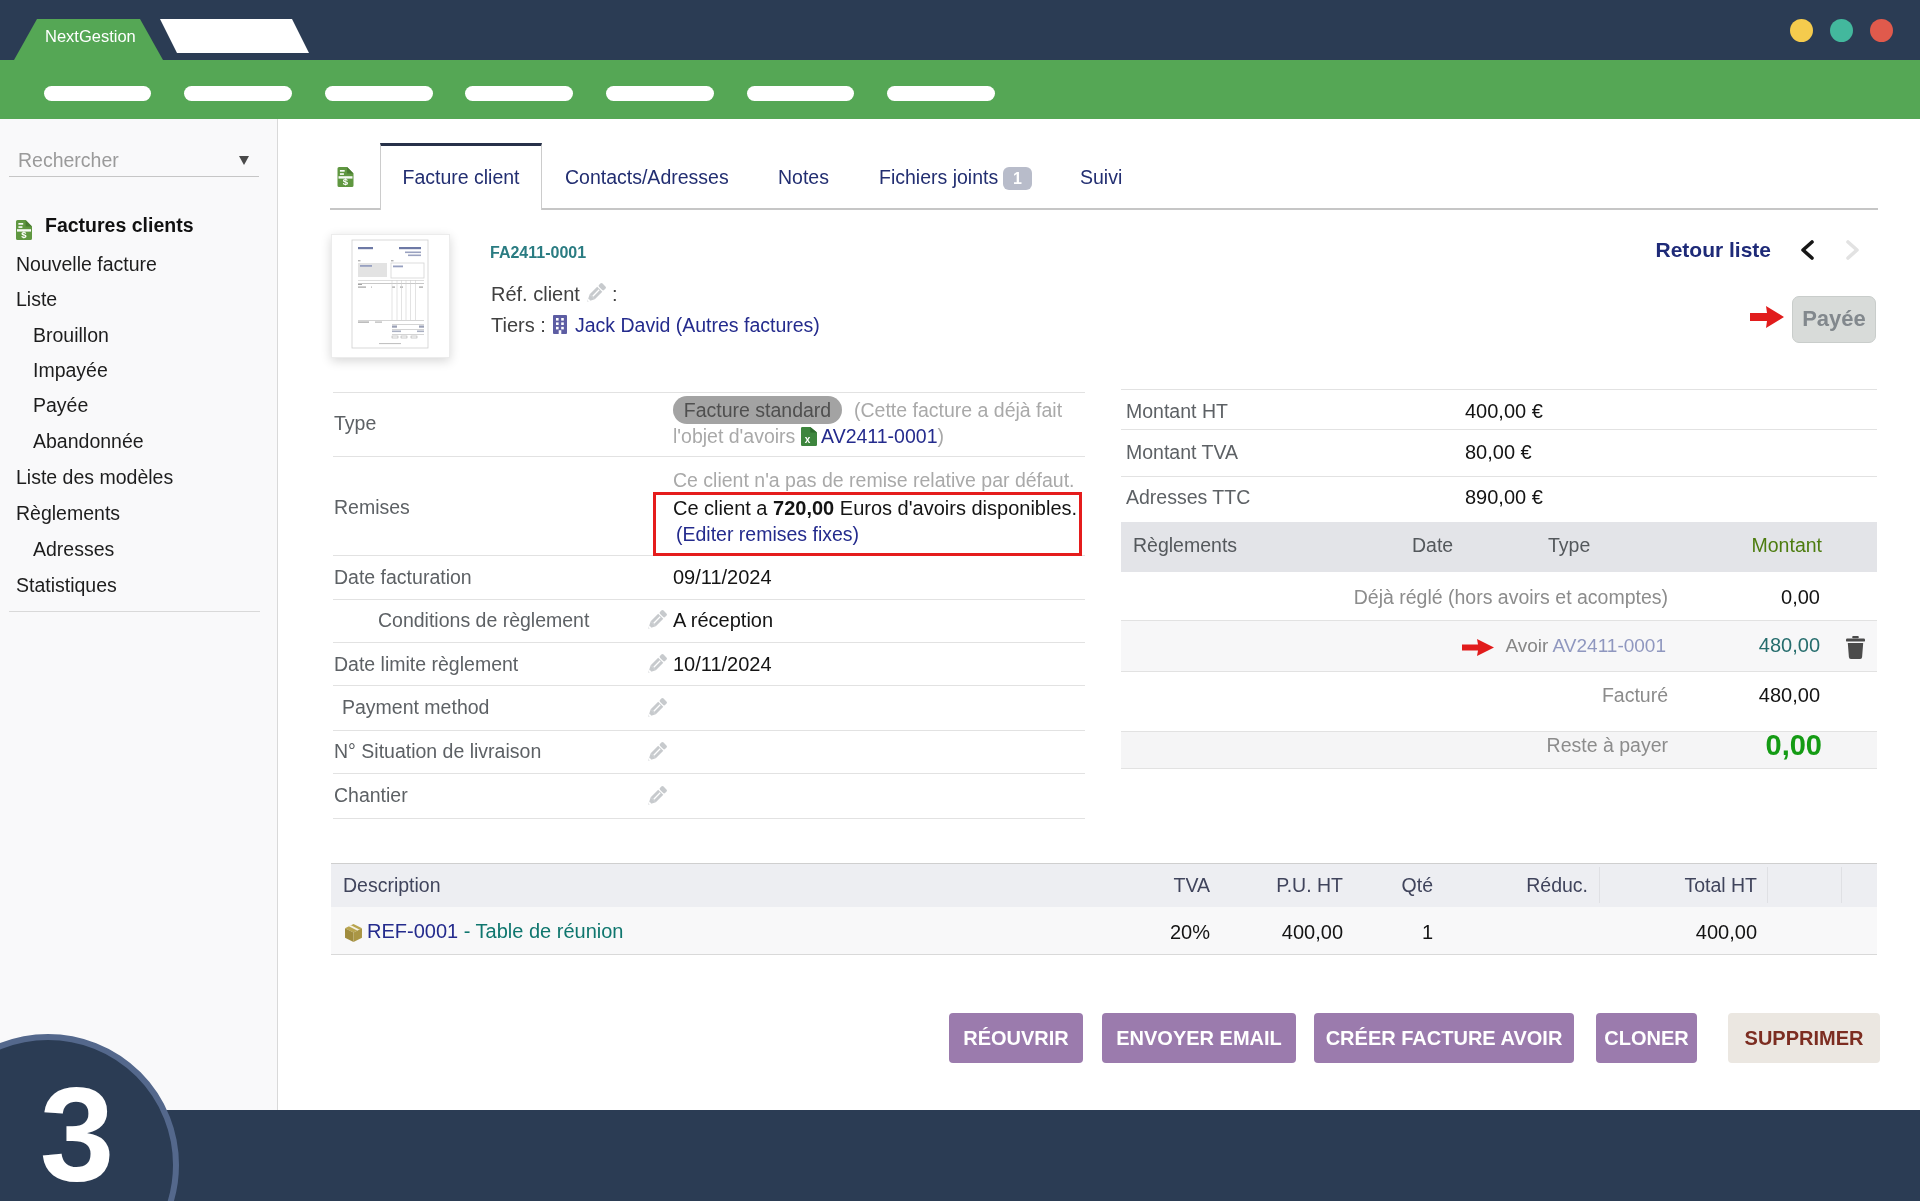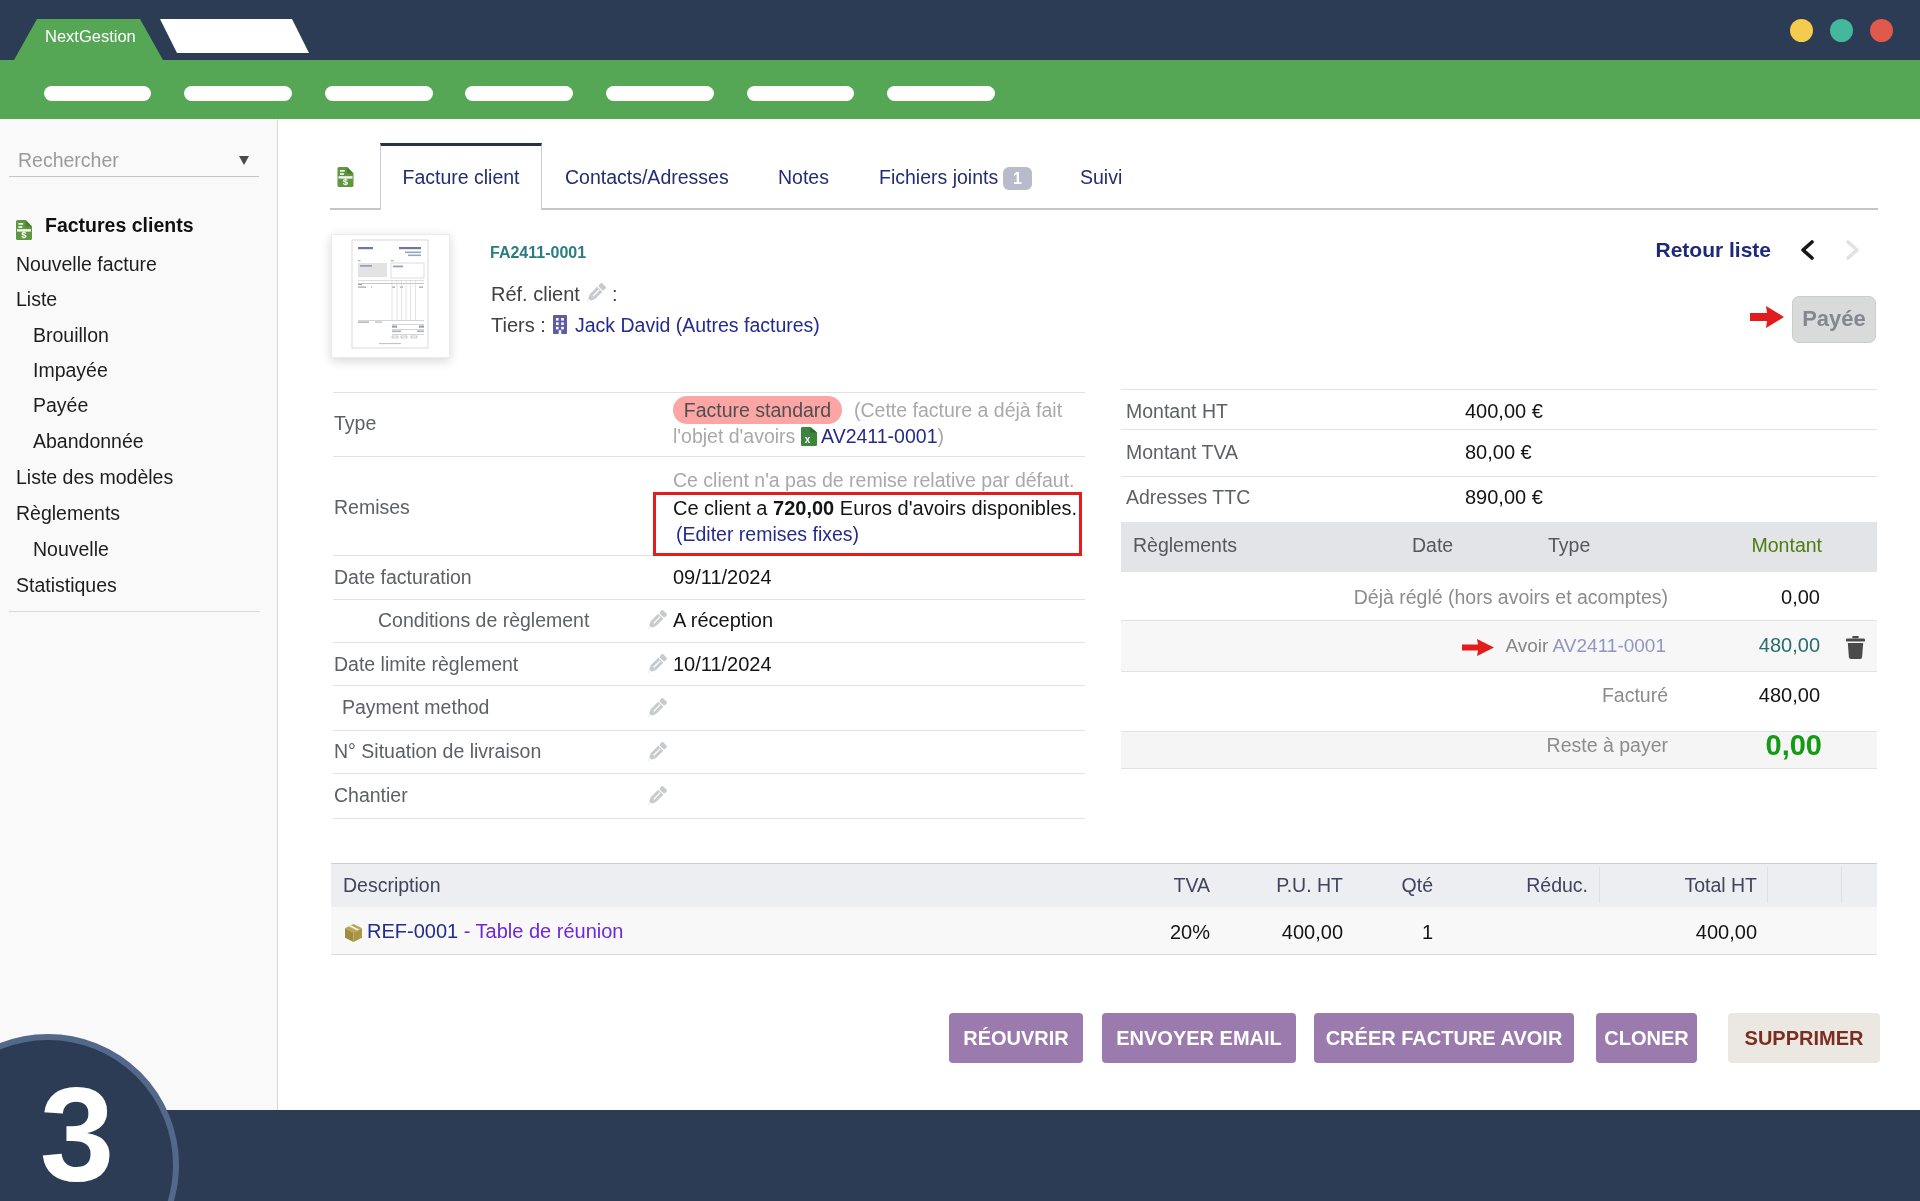--- a/index.html
+++ b/index.html
@@ -50,21 +50,21 @@
 </svg>
 <div class="ab" style="left:45px;top:214px;font-size:19.5px;font-weight:bold;color:#111;">Factures clients</div>
 <div class="ab" style="left:16px;top:253px;font-size:19.5px;color:#1d1d1d;">Nouvelle facture</div>
 <div class="ab" style="left:16px;top:288px;font-size:19.5px;color:#1d1d1d;">Liste</div>
 <div class="ab" style="left:33px;top:324px;font-size:19.5px;color:#1d1d1d;">Brouillon</div>
 <div class="ab" style="left:33px;top:359px;font-size:19.5px;color:#1d1d1d;">Impayée</div>
 <div class="ab" style="left:33px;top:394px;font-size:19.5px;color:#1d1d1d;">Payée</div>
 <div class="ab" style="left:33px;top:430px;font-size:19.5px;color:#1d1d1d;">Abandonnée</div>
 <div class="ab" style="left:16px;top:466px;font-size:19.5px;color:#1d1d1d;">Liste des modèles</div>
 <div class="ab" style="left:16px;top:502px;font-size:19.5px;color:#1d1d1d;">Règlements</div>
-<div class="ab" style="left:33px;top:538px;font-size:19.5px;color:#1d1d1d;">Nouvelle</div>
+<div class="ab" style="left:33px;top:538px;font-size:19.5px;color:#1d1d1d;">Adresses</div>
 <div class="ab" style="left:16px;top:574px;font-size:19.5px;color:#1d1d1d;">Statistiques</div>
 <div class="hline" style="left:9px;top:611px;width:251px;background:#d9d9d9;"></div>
 
 <svg class="ab" style="left:337px;top:167px;" width="17" height="20" viewBox="0 0 16 20">
   <path d="M1.6,0 h8 L16,6.4 V18.4 a1.6,1.6 0 0 1 -1.6,1.6 H1.6 A1.6,1.6 0 0 1 0,18.4 V1.6 A1.6,1.6 0 0 1 1.6,0 Z" fill="#5f9740"></path>
   <path d="M9.6,0 L16,6.4 H9.6 Z" fill="#4a7c31"></path>
   <rect x="2.4" y="3" width="4.8" height="1.7" fill="#fff" opacity=".95"></rect>
   <rect x="2.4" y="6.2" width="4" height="1.7" fill="#fff" opacity=".95"></rect>
   <rect x="1" y="9.2" width="14" height="2.4" fill="#fff" opacity=".95"></rect>
   <text x="8" y="18" font-size="9.5" font-weight="bold" fill="#fff" text-anchor="middle" font-family="Liberation Sans">$</text>
@@ -152,21 +152,21 @@
 <div class="hline" style="left:333px;top:456px;width:752px;"></div>
 <div class="hline" style="left:333px;top:555px;width:752px;"></div>
 <div class="hline" style="left:333px;top:599px;width:752px;"></div>
 <div class="hline" style="left:333px;top:642px;width:752px;"></div>
 <div class="hline" style="left:333px;top:685px;width:752px;"></div>
 <div class="hline" style="left:333px;top:730px;width:752px;"></div>
 <div class="hline" style="left:333px;top:773px;width:752px;"></div>
 <div class="hline" style="left:333px;top:818px;width:752px;"></div>
 
 <div class="ab lbl" style="left:334px;top:412px;">Type</div>
-<div class="ab" style="left:673px;top:396px;width:169px;height:28px;background:#fca5a5;border-radius:14px;text-align:center;line-height:28px;font-size:19.5px;color:#4f4f4f;">Facture standard</div>
+<div class="ab" style="left:673px;top:396px;width:169px;height:28px;background:#a3a3a3;border-radius:14px;text-align:center;line-height:28px;font-size:19.5px;color:#4f4f4f;">Facture standard</div>
 <div class="ab grey" style="left:854px;top:399px;">(Cette facture a déjà fait</div>
 <div class="ab grey" style="left:673px;top:425px;">l'objet d'avoirs <svg width="16" height="19" viewBox="0 0 16 19" style="vertical-align:-3px;">
       <path d="M1.3,0 h8 L16,5.4 V17.7 a1.3,1.3 0 0 1 -1.3,1.3 H1.3 A1.3,1.3 0 0 1 0,17.7 V1.3 A1.3,1.3 0 0 1 1.3,0 Z" fill="#3d853d"></path>
       <path d="M9.3,0 L16,5.4 H9.3 Z" fill="#2c6b2c"></path>
       <text x="6.5" y="15.5" font-size="10" font-weight="bold" fill="#fff" text-anchor="middle" font-family="Liberation Sans">x</text>
     </svg> <span class="lnk">AV2411-0001</span>)</div>
 
 <div class="ab lbl" style="left:334px;top:496px;">Remises</div>
 <div class="ab grey" style="left:673px;top:469px;">Ce client n'a pas de remise relative par défaut.</div>
 <div class="ab" style="left:653px;top:492px;width:429px;height:64px;border:3px solid #e51c1c;box-sizing:border-box;"></div>
@@ -286,21 +286,21 @@
 <div class="ab" style="left:1767px;top:867px;width:1px;height:36px;background:#dfe0e4;"></div>
 <div class="ab" style="left:1841px;top:867px;width:1px;height:36px;background:#dfe0e4;"></div>
 
 <div class="ab" style="left:331px;top:907px;width:1546px;height:48px;background:#f8f8f9;border-bottom:1px solid #d9d9d9;box-sizing:border-box;"></div>
 <svg class="ab" style="left:345px;top:924px;" width="17" height="18" viewBox="0 0 16 17">
     <polygon points="8,0 16,4 8,8 0,4" fill="#b9a54e"></polygon>
     <polygon points="0,4 8,8 8,17 0,13" fill="#a08c3e"></polygon>
     <polygon points="8,8 16,4 16,13 8,17" fill="#aa9645"></polygon>
     <polygon points="3.5,2.2 5.5,1.2 13.5,5.2 11.5,6.2" fill="#fff" opacity="0.85"></polygon>
   </svg>
-<div class="ab" style="left:367px;top:920px;font-size:20px;line-height:23px;"><span class="lnk">REF-0001</span><span style="color:#6d28d9;"> - Table de réunion</span></div>
+<div class="ab" style="left:367px;top:920px;font-size:20px;line-height:23px;"><span class="lnk">REF-0001</span><span style="color:#0f766e;"> - Table de réunion</span></div>
 <div class="ab r" style="left:1110px;top:921px;width:100px;font-size:20px;line-height:23px;color:#141414;">20%</div>
 <div class="ab r" style="left:1243px;top:921px;width:100px;font-size:20px;line-height:23px;color:#141414;">400,00</div>
 <div class="ab r" style="left:1333px;top:921px;width:100px;font-size:20px;line-height:23px;color:#141414;">1</div>
 <div class="ab r" style="left:1657px;top:921px;width:100px;font-size:20px;line-height:23px;color:#141414;">400,00</div>
 
 <div class="ab" style="left:949px;top:1013px;width:134px;height:50px;background:#9b7bad;border-radius:4px;color:#fff;font-size:20px;font-weight:bold;text-align:center;line-height:50px;">RÉOUVRIR</div>
 <div class="ab" style="left:1102px;top:1013px;width:194px;height:50px;background:#9b7bad;border-radius:4px;color:#fff;font-size:20px;font-weight:bold;text-align:center;line-height:50px;">ENVOYER EMAIL</div>
 <div class="ab" style="left:1314px;top:1013px;width:260px;height:50px;background:#9b7bad;border-radius:4px;color:#fff;font-size:20px;font-weight:bold;text-align:center;line-height:50px;">CRÉER FACTURE AVOIR</div>
 <div class="ab" style="left:1596px;top:1013px;width:101px;height:50px;background:#9b7bad;border-radius:4px;color:#fff;font-size:20px;font-weight:bold;text-align:center;line-height:50px;">CLONER</div>
 <div class="ab" style="left:1728px;top:1013px;width:152px;height:50px;background:#ebe7e1;border-radius:4px;color:#7c2d21;font-size:20px;font-weight:bold;text-align:center;line-height:50px;">SUPPRIMER</div>

